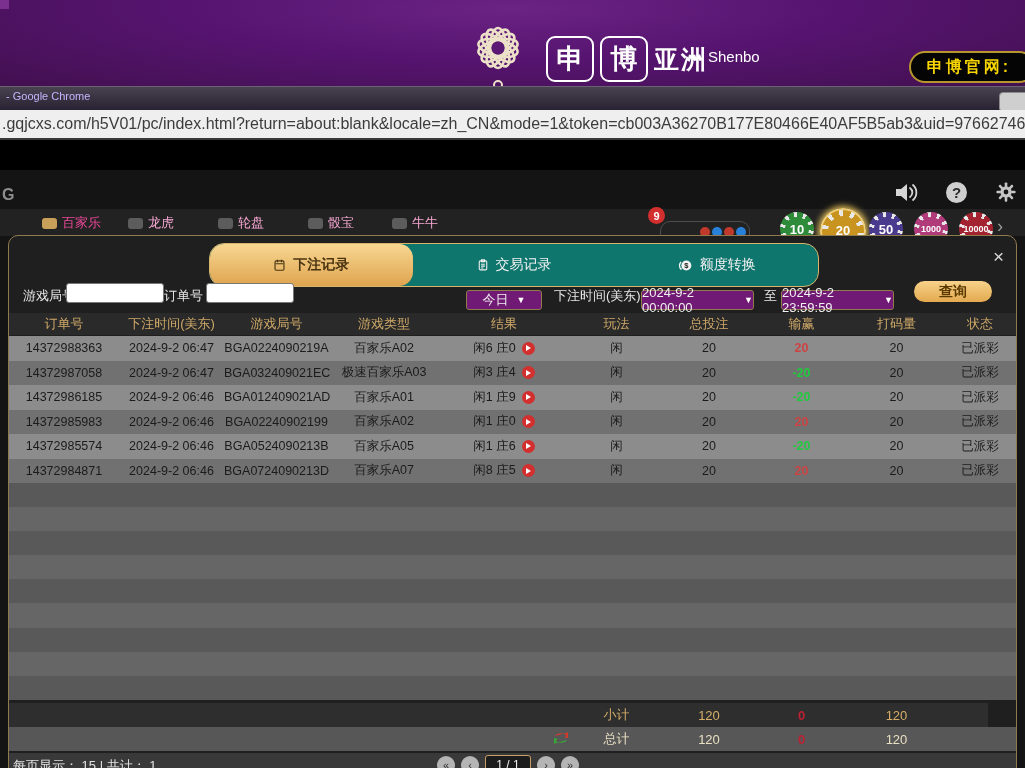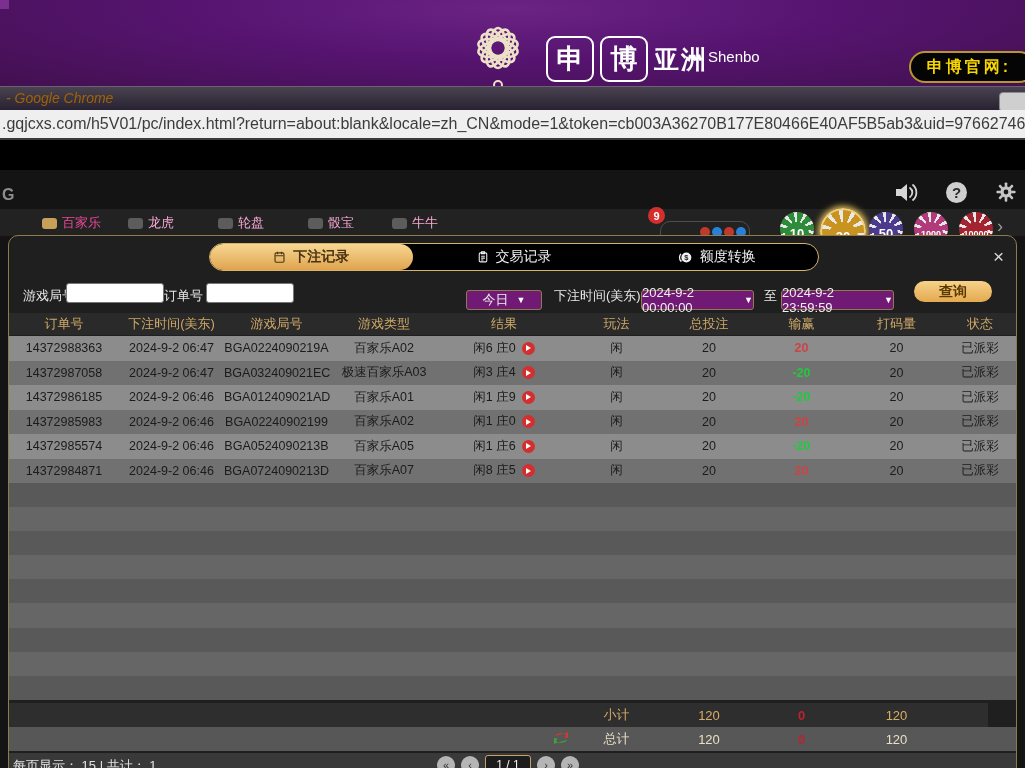--- a/index.html
+++ b/index.html
@@ -17,50 +17,50 @@
   .brand-col{display:flex;flex-direction:row;margin-top:26px;line-height:1;}
   .brand-region{color:#fff;font-size:25px;font-weight:bold;letter-spacing:2px;}
   .brand-sub{color:#fff;font-size:15px;margin-top:2px;}
   .official-pill{right:-10px;top:51px;height:24px;padding:2px 22px 2px 16px;background:#050505;
     border:2px solid #b8962e;border-radius:16px;display:flex;align-items:center;}
   .official-pill span{color:#f6d500;font-size:16px;font-weight:bold;letter-spacing:3px;}
 
   
   .titlebar{left:0;top:86px;width:1025px;height:24px;
     background:linear-gradient(#4a4250,#262030);border-top:1px solid #6a6172;}
-  .titlebar-text{left:6px;top:90px;color:#a16207;font-size:14px;font-style:italic;}
+  .titlebar-text{left:6px;top:90px;color:#c4b5fd;font-size:11px;}
   .win-btn{right:-6px;top:92px;width:30px;height:18px;background:#cfcfcf;border-radius:4px;
     border:1px solid #8a8a8a;}
   .urlbar{left:0;top:110px;width:1025px;height:28px;background:#efefef;
     border-bottom:2px solid #3a3a3a;display:flex;align-items:center;}
   .urlbar span{color:#3c3c3c;font-size:16px;white-space:nowrap;padding-left:2px;}
   .black-strip{left:0;top:140px;width:1025px;height:30px;background:#000;}
 
   
   .game-area{left:0;top:170px;width:1025px;height:598px;background:#141414;}
   .g-letter{left:2px;top:186px;color:#8e8e8e;font-size:16px;font-weight:bold;}
   .top-icons{right:8px;top:181px;display:flex;gap:28px;align-items:center;}
   .help-circle{width:21px;height:21px;border-radius:50%;background:#cfcfcf;color:#2a2a2a;
     font-weight:bold;font-size:15px;display:flex;align-items:center;justify-content:center;}
   .nav-strip{left:0;top:209px;width:1025px;height:27px;background:#222;}
   .nav-item{position:absolute;top:214px;display:flex;align-items:center;gap:5px;font-size:13px;color:#f9a8d4;}
   .nav-item.active{color:#ec4899;}
   .badge-9{left:648px;top:207px;width:17px;height:17px;border-radius:50%;background:#d32f2f;color:#fff;
     font-size:11px;font-weight:bold;display:flex;align-items:center;justify-content:center;}
   .bead-box{left:660px;top:221px;width:88px;height:22px;border:1px solid #4e4e4e;border-radius:10px;}
   .bead{position:absolute;top:227px;width:10px;height:10px;border-radius:50%;}
-  .chip{position:absolute;border-radius:50%;display:flex;align-items:flex-end;justify-content:center;}
+  .chip{position:absolute;border-radius:50%;display:flex;align-items:center;justify-content:center;}
   .chip-inner{border-radius:50%;color:#fff;font-weight:bold;display:flex;align-items:center;justify-content:center;
     width:72%;height:72%;}
   .chip-arrow{left:997px;top:216px;color:#9a9a9a;font-size:18px;}
 
   
   .modal{left:8px;top:235px;width:1009px;height:560px;background:#1f1f1f;
     border:1px solid #8f7b4e;border-radius:10px 10px 0 0;box-sizing:border-box;}
-  .tab-bar{left:200px;top:7px;width:610px;height:28px;background:#000000;border:1px solid #d8b36a;
+  .tab-bar{left:200px;top:7px;width:610px;height:44px;background:#0f766e;border:1px solid #d8b36a;
     border-radius:15px;display:flex;overflow:hidden;box-sizing:border-box;}
   .tab{flex:1;display:flex;align-items:center;justify-content:center;gap:7px;color:#f2f2f2;
     font-size:14px;cursor:pointer;}
   .tab.active{background:linear-gradient(#f7d792,#dfa44f);color:#4a3310;font-weight:bold;border-radius:14px;}
   .close-x{right:12px;top:11px;color:#d8d8d8;font-size:19px;line-height:19px;cursor:pointer;}
 
   .filter-label{position:absolute;color:#e8e8e8;font-size:13px;top:51px;}
   .filter-input{position:absolute;top:47px;height:18px;border:1px solid #777;border-radius:3px;
     background:#fff;font-size:12px;padding:0 4px;}
   .dd{position:absolute;top:54px;height:20px;background:#701a75;border:1px solid #8f7b4e;border-radius:3px;

